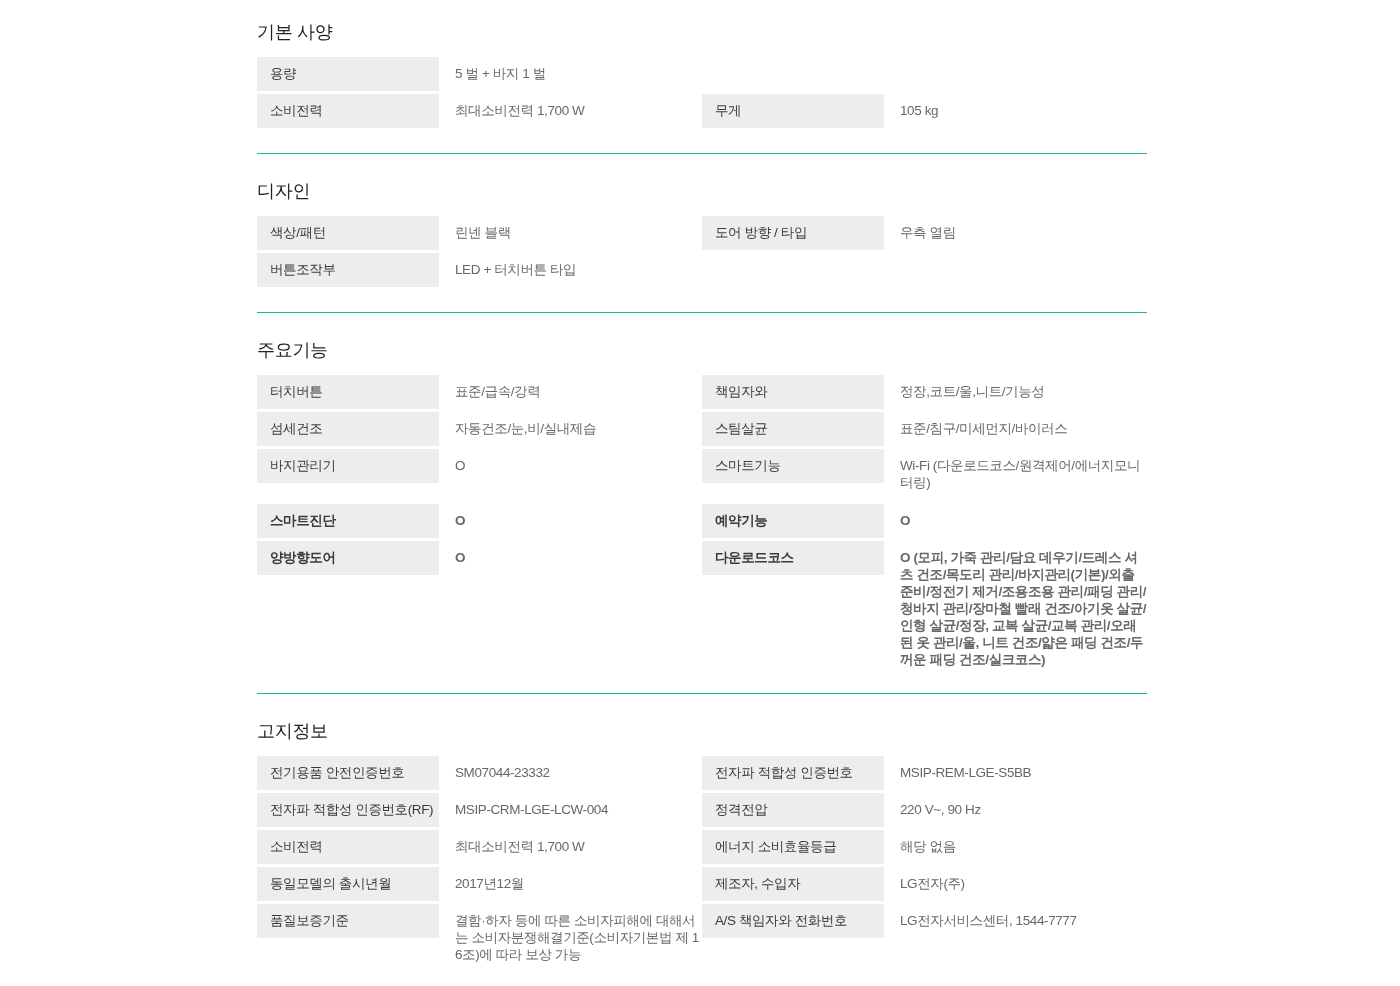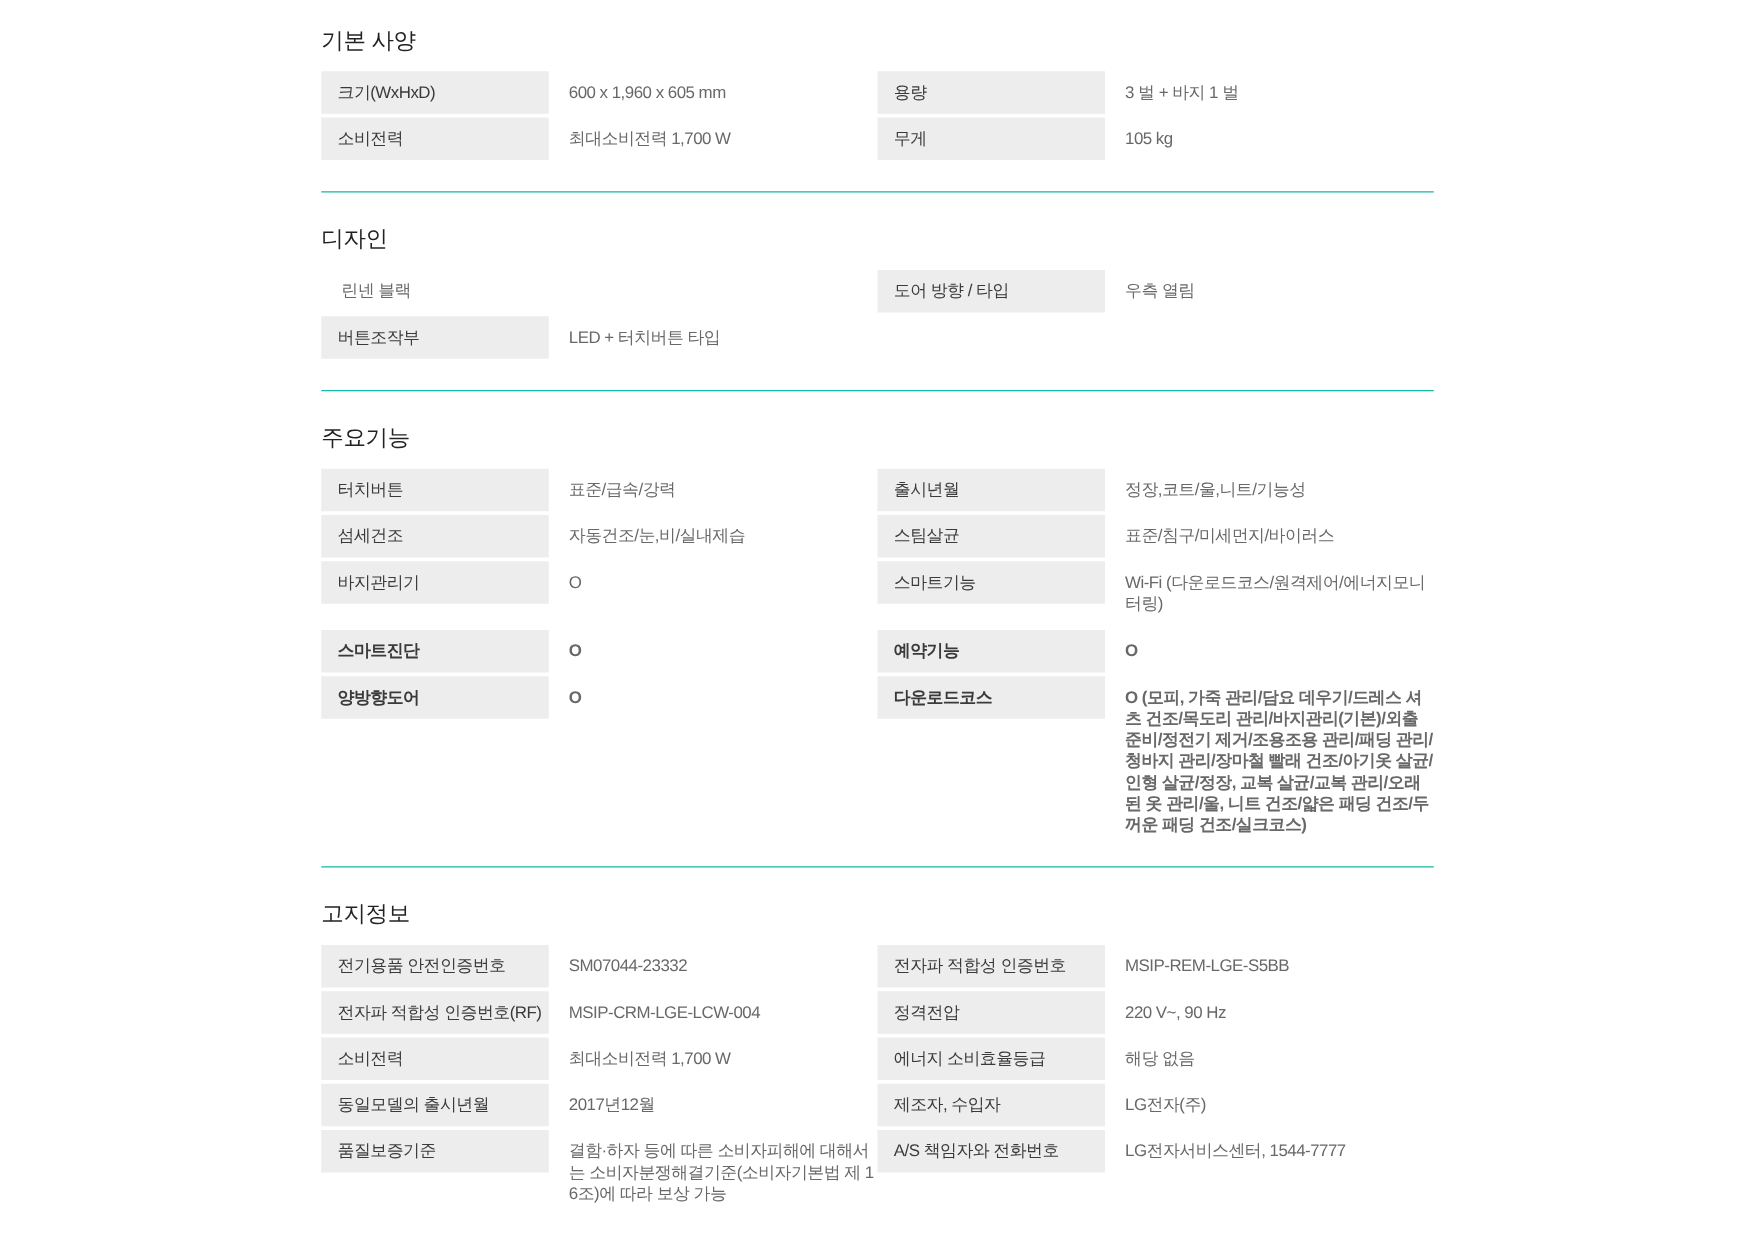--- a/index.html
+++ b/index.html
@@ -73,28 +73,24 @@
 </head>
 <body>
 
 <div class="page">
   <main class="content">
   <section class="section">
     <h2 class="section-title">기본 사양</h2>
     <div class="rows">
           <div class="group">
   <div class="row">
-  <div class="pair">
-    <div class="cell-label">크기(WxHxD)</div>
-    <div class="cell-value">600 x 1,960 x 605 mm</div>
-  </div>
 
   <div class="pair">
     <div class="cell-label">용량</div>
-    <div class="cell-value">3 벌 + 바지 1 벌</div>
+    <div class="cell-value">5 벌 + 바지 1 벌</div>
   </div>
 </div>
 
   <div class="row">
   <div class="pair">
     <div class="cell-label">소비전력</div>
     <div class="cell-value">최대소비전력 1,700 W</div>
   </div>
 
   <div class="pair">
@@ -105,20 +101,21 @@
 </div>
         </div>
   </section>
 
   <section class="section">
     <h2 class="section-title">디자인</h2>
     <div class="rows">
           <div class="group">
   <div class="row">
   <div class="pair">
+    <div class="cell-label">색상/패턴</div>
     <div class="cell-value">린넨 블랙</div>
   </div>
 
   <div class="pair">
     <div class="cell-label">도어 방향 / 타입</div>
     <div class="cell-value">우측 열림</div>
   </div>
 </div>
 
   <div class="row">
@@ -135,21 +132,21 @@
     <h2 class="section-title">주요기능</h2>
     <div class="rows">
           <div class="group">
   <div class="row">
   <div class="pair">
     <div class="cell-label">터치버튼</div>
     <div class="cell-value">표준/급속/강력</div>
   </div>
 
   <div class="pair">
-    <div class="cell-label">출시년월</div>
+    <div class="cell-label">책임자와</div>
     <div class="cell-value">정장,코트/울,니트/기능성</div>
   </div>
 </div>
 
   <div class="row">
   <div class="pair">
     <div class="cell-label">섬세건조</div>
     <div class="cell-value">자동건조/눈,비/실내제습</div>
   </div>
 

